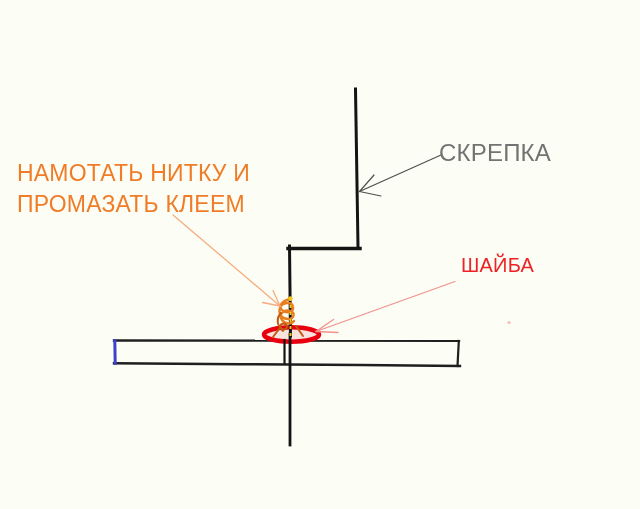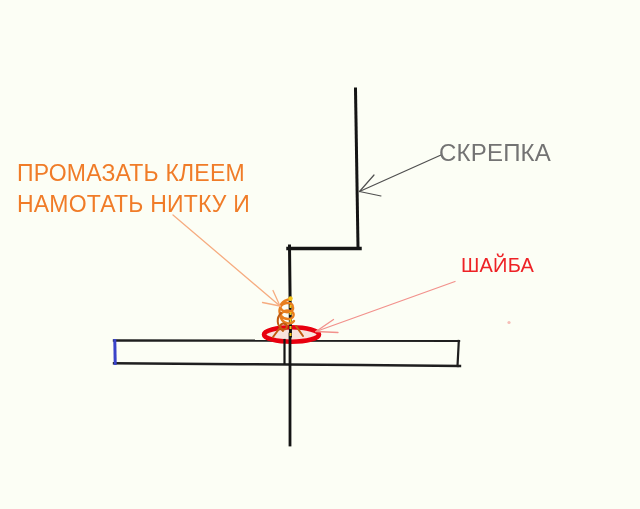--- a/index.html
+++ b/index.html
@@ -60,19 +60,19 @@
   <g fill="none" stroke-width="1.3" stroke-linecap="round" stroke="#F2918C">
     <path d="M455,281.5 L316,331.5"></path>
     <path d="M316,331.5 L333.5,319.5"></path>
     <path d="M316,331.5 L338,332.5"></path>
   </g>
 
   <circle cx="509" cy="322.5" r="1.6" opacity="0.6" stroke="none" fill="#F2918C"></circle>
 </svg>
 
 <div class="label" style="left: 17px; top: 158px; font-size: 23px; line-height: 31px; color: rgb(240, 124, 40);">
+  <span>НАМОТАТЬ НИТКУ И</span>
   <span>ПРОМАЗАТЬ КЛЕЕМ</span>
-  <span>НАМОТАТЬ НИТКУ И</span>
 </div>
 
 <div class="label" style="left: 439px; top: 139px; font-size: 24px; color: #737373;">СКРЕПКА</div>
 
 <div class="label" style="left: 461px; top: 254px; font-size: 20px; color: rgb(238, 34, 38);">ШАЙБА</div>
 
 </body></html>

